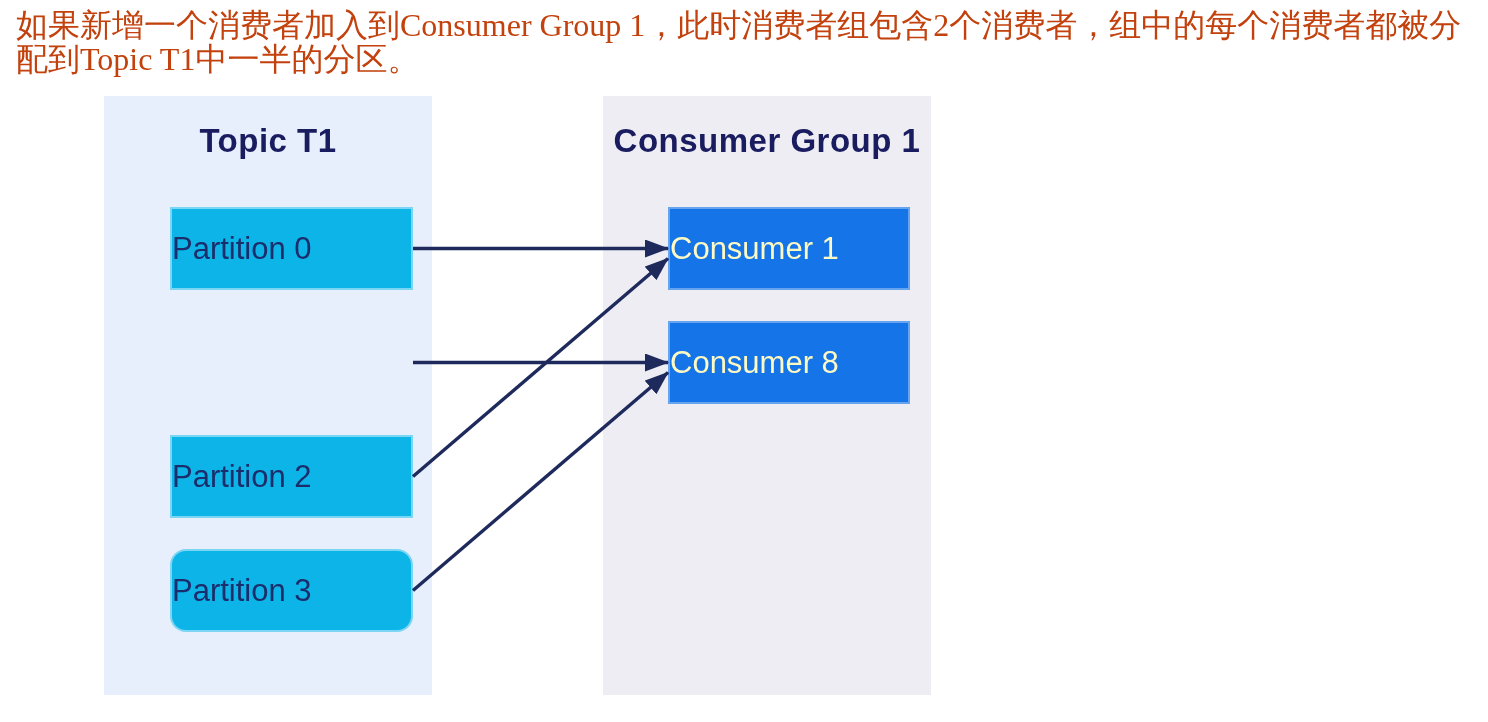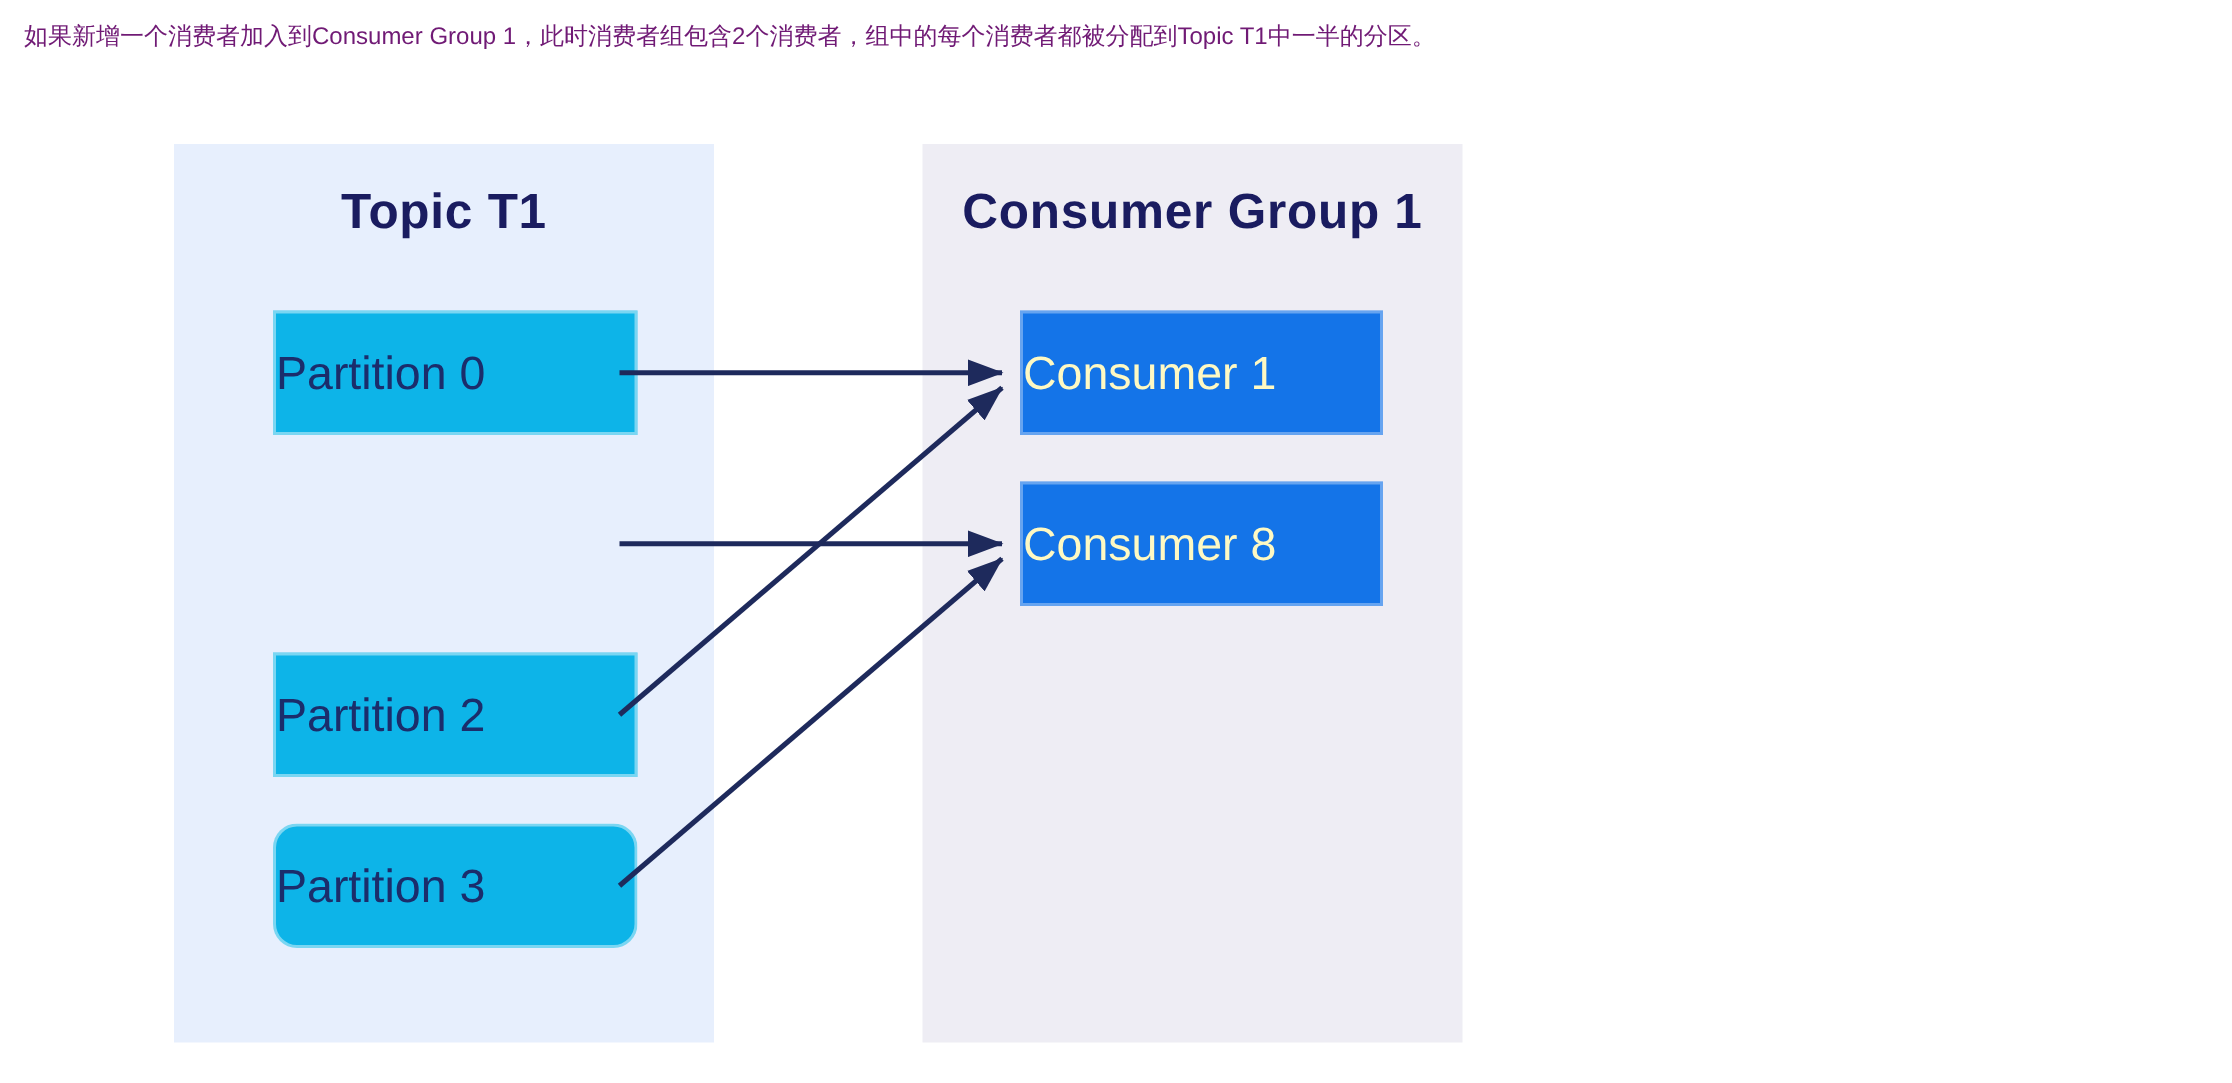--- a/index.html
+++ b/index.html
@@ -14,30 +14,30 @@
     height: 722px;
     background: #ffffff;
     overflow: hidden;
   }
   .description {
     position: absolute;
     left: 16px;
     top: 8px;
     width: 1456px;
     margin: 0;
-    font-size: 16px;
+    font-size: 32px;
     line-height: 34px;
-    color: #701a75;
+    color: #c2410c;
+    font-family: Liberation Serif, serif;
   }
   .panel {
     position: absolute;
     top: 96px;
-    width: 360px;
+    width: 328px;
     height: 599px;
-    margin-left: 12px;
   }
   .panel.topic {
     left: 104px;
     background: var(--topic-panel-bg, #e7effd);
   }
   .panel.group {
     left: 603px;
     background: var(--consumer-panel-bg, #eeedf4);
   }
   .panel-title {

